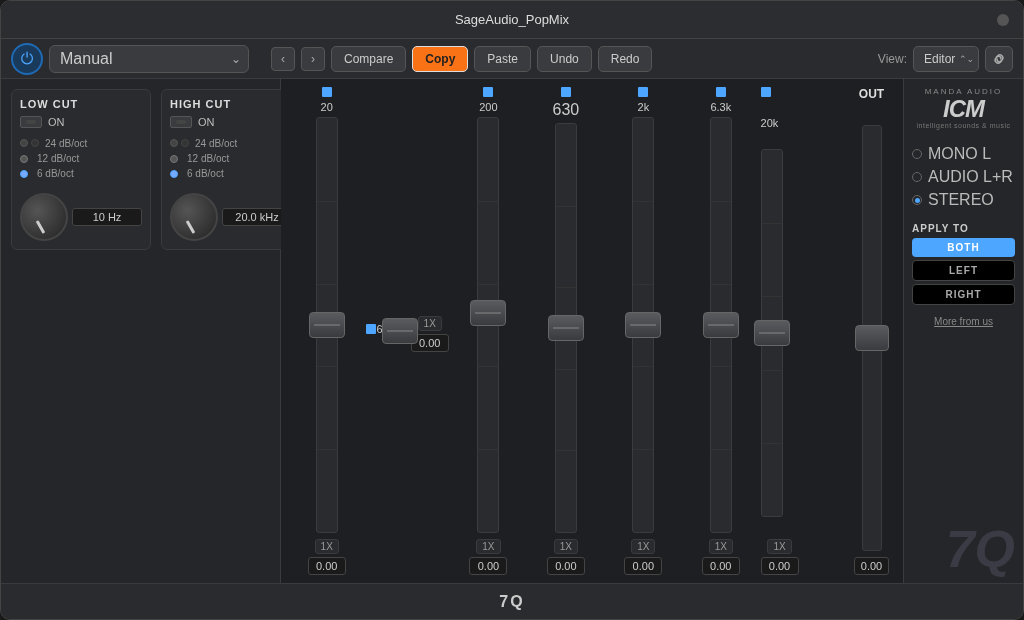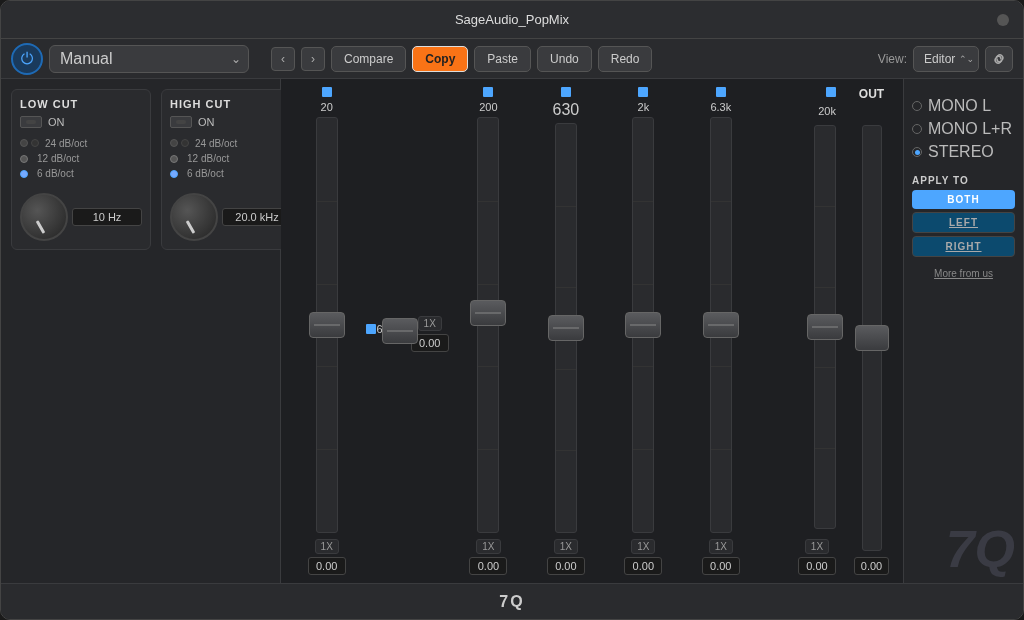--- a/index.html
+++ b/index.html
@@ -354,24 +354,23 @@
       text-align: center;
       cursor: pointer;
       letter-spacing: 1px;
     }
     .apply-btn.active {
       background: #4da6ff;
       color: #fff;
       border: none;
     }
     .apply-btn.inactive {
-      background: #0c4a6e;
+      background: #000000;
       border: 1px solid #444;
       color: #aaa;
-      text-decoration: underline;
     }
     .more-from-us {
       font-size: 10px;
       color: #888;
       text-align: center;
       margin-top: 8px;
       cursor: pointer;
       text-decoration: underline;
     }
     .seven-q-logo {
@@ -616,21 +615,21 @@
         <div style="position:absolute;left:0;right:0;top:80%;height:1px;background:#333;"></div>
         <div style="position:absolute;left:50%;transform:translateX(-50%);top:calc(50% - 13px);width:36px;height:26px;background:linear-gradient(180deg,#5a5b5e,#3a3b3e);border:1px solid #666;border-radius:4px;cursor:grab;">
           <div style="position:absolute;left:4px;right:4px;top:50%;height:1px;background:#888;transform:translateY(-50%);"></div>
         </div>
       </div>
       <div style="display:flex;flex-direction:column;align-items:center;gap:3px;margin-top:6px;">
         <div style="font-size:10px;color:#999;background:#2a2b2e;border:1px solid #3a3b3e;border-radius:3px;padding:1px 5px;">1X</div>
         <div style="font-size:11px;color:#ccc;background:#1a1a1a;border:1px solid #444;border-radius:3px;padding:2px 6px;min-width:38px;text-align:center;">0.00</div>
       </div>
     </div>
-            <div style="flex: 1 1 0%; display: flex; flex-direction: column; align-items: flex-end; gap: 4px;">
+            <div style="flex: 1 1 0%; display: flex; flex-direction: column; align-items: flex-start; gap: 16px;">
       <div style="width:10px;height:10px;background:#4da6ff;border-radius:1px;margin-bottom:4px;"></div>
       <div style="color:#ccc;font-size:11px;text-align:center;margin-bottom:4px;">20k</div>
       <div style="flex:1;width:22px;background:#2a2b2e;border:1px solid #3a3b3e;border-radius:3px;position:relative;cursor:pointer;">
         <div style="position:absolute;left:0;right:0;top:20%;height:1px;background:#333;"></div>
         <div style="position:absolute;left:0;right:0;top:40%;height:1px;background:#333;"></div>
         <div style="position:absolute;left:0;right:0;top:60%;height:1px;background:#333;"></div>
         <div style="position:absolute;left:0;right:0;top:80%;height:1px;background:#333;"></div>
         <div style="position:absolute;left:50%;transform:translateX(-50%);top:calc(50% - 13px);width:36px;height:26px;background:linear-gradient(180deg,#5a5b5e,#3a3b3e);border:1px solid #666;border-radius:4px;cursor:grab;">
           <div style="position:absolute;left:4px;right:4px;top:50%;height:1px;background:#888;transform:translateY(-50%);"></div>
         </div>
@@ -651,29 +650,34 @@
             <div style="margin-top:6px;">
               <div style="font-size:11px;color:#ccc;background:#1a1a1a;border:1px solid #444;border-radius:3px;padding:2px 6px;text-align:center;">0.00</div>
             </div>
           </div>
         </div>
 
       </div>
     </div>
 
     <div class="right-panel">
+      <div class="manda-logo">
+        <div class="manda-logo-text">MANDA AUDIO</div>
+        <div style="font-size:24px;font-weight:900;color:#ccc;letter-spacing:-1px;font-style:italic;line-height:1.1;">ICM</div>
+        <div class="icm-subtitle">intelligent sounds &amp; music</div>
+      </div>
 
       <div class="stereo-options">
         <div class="stereo-row">
           <div class="stereo-radio"></div>
           <span class="stereo-label">MONO L</span>
         </div>
         <div class="stereo-row">
           <div class="stereo-radio"></div>
-          <span class="stereo-label">MONO L+R</span>
+          <span class="stereo-label">AUDIO L+R</span>
         </div>
         <div class="stereo-row">
           <div class="stereo-radio selected"></div>
           <span class="stereo-label">STEREO</span>
         </div>
       </div>
 
       <div class="apply-to-label">APPLY TO</div>
       <div class="apply-btn active">BOTH</div>
       <div class="apply-btn inactive">LEFT</div>

